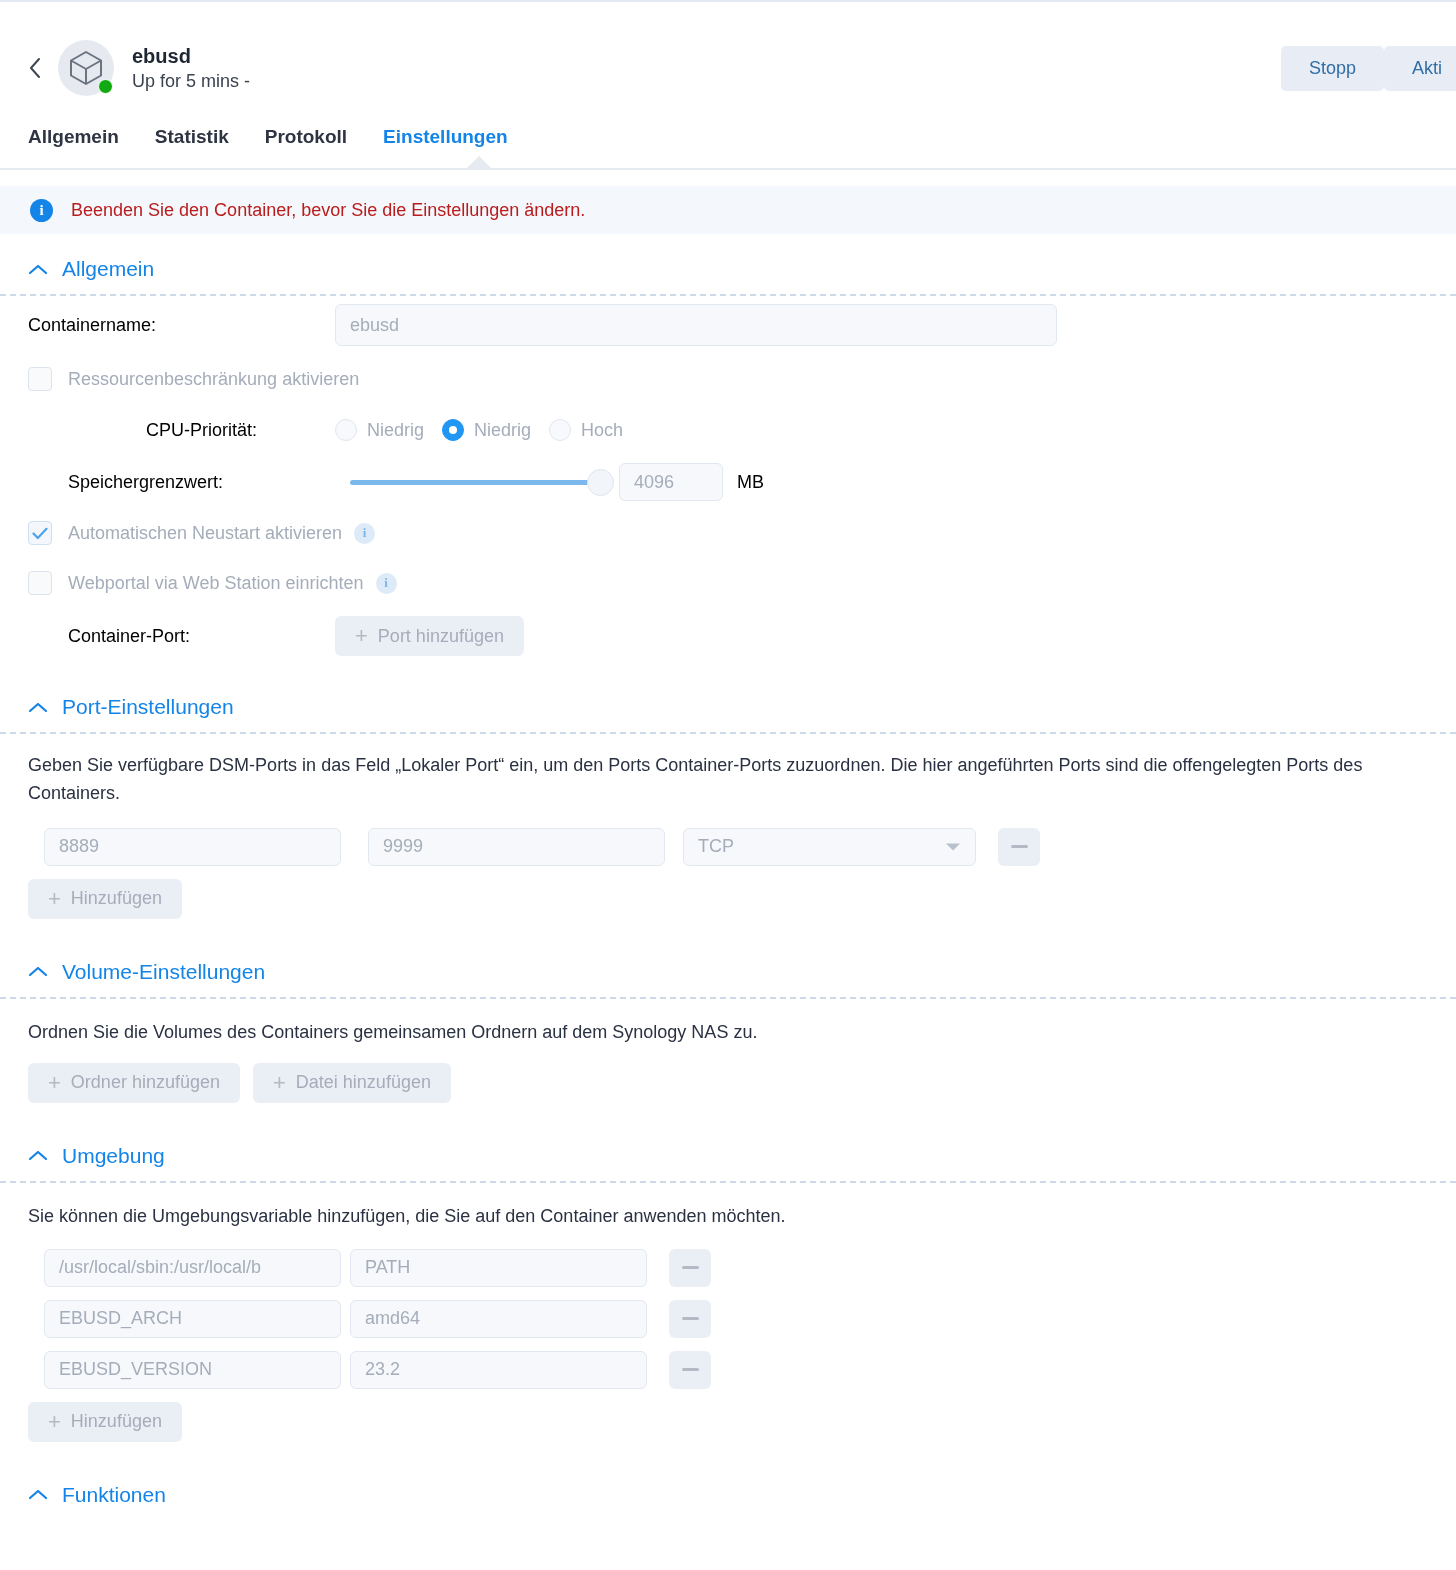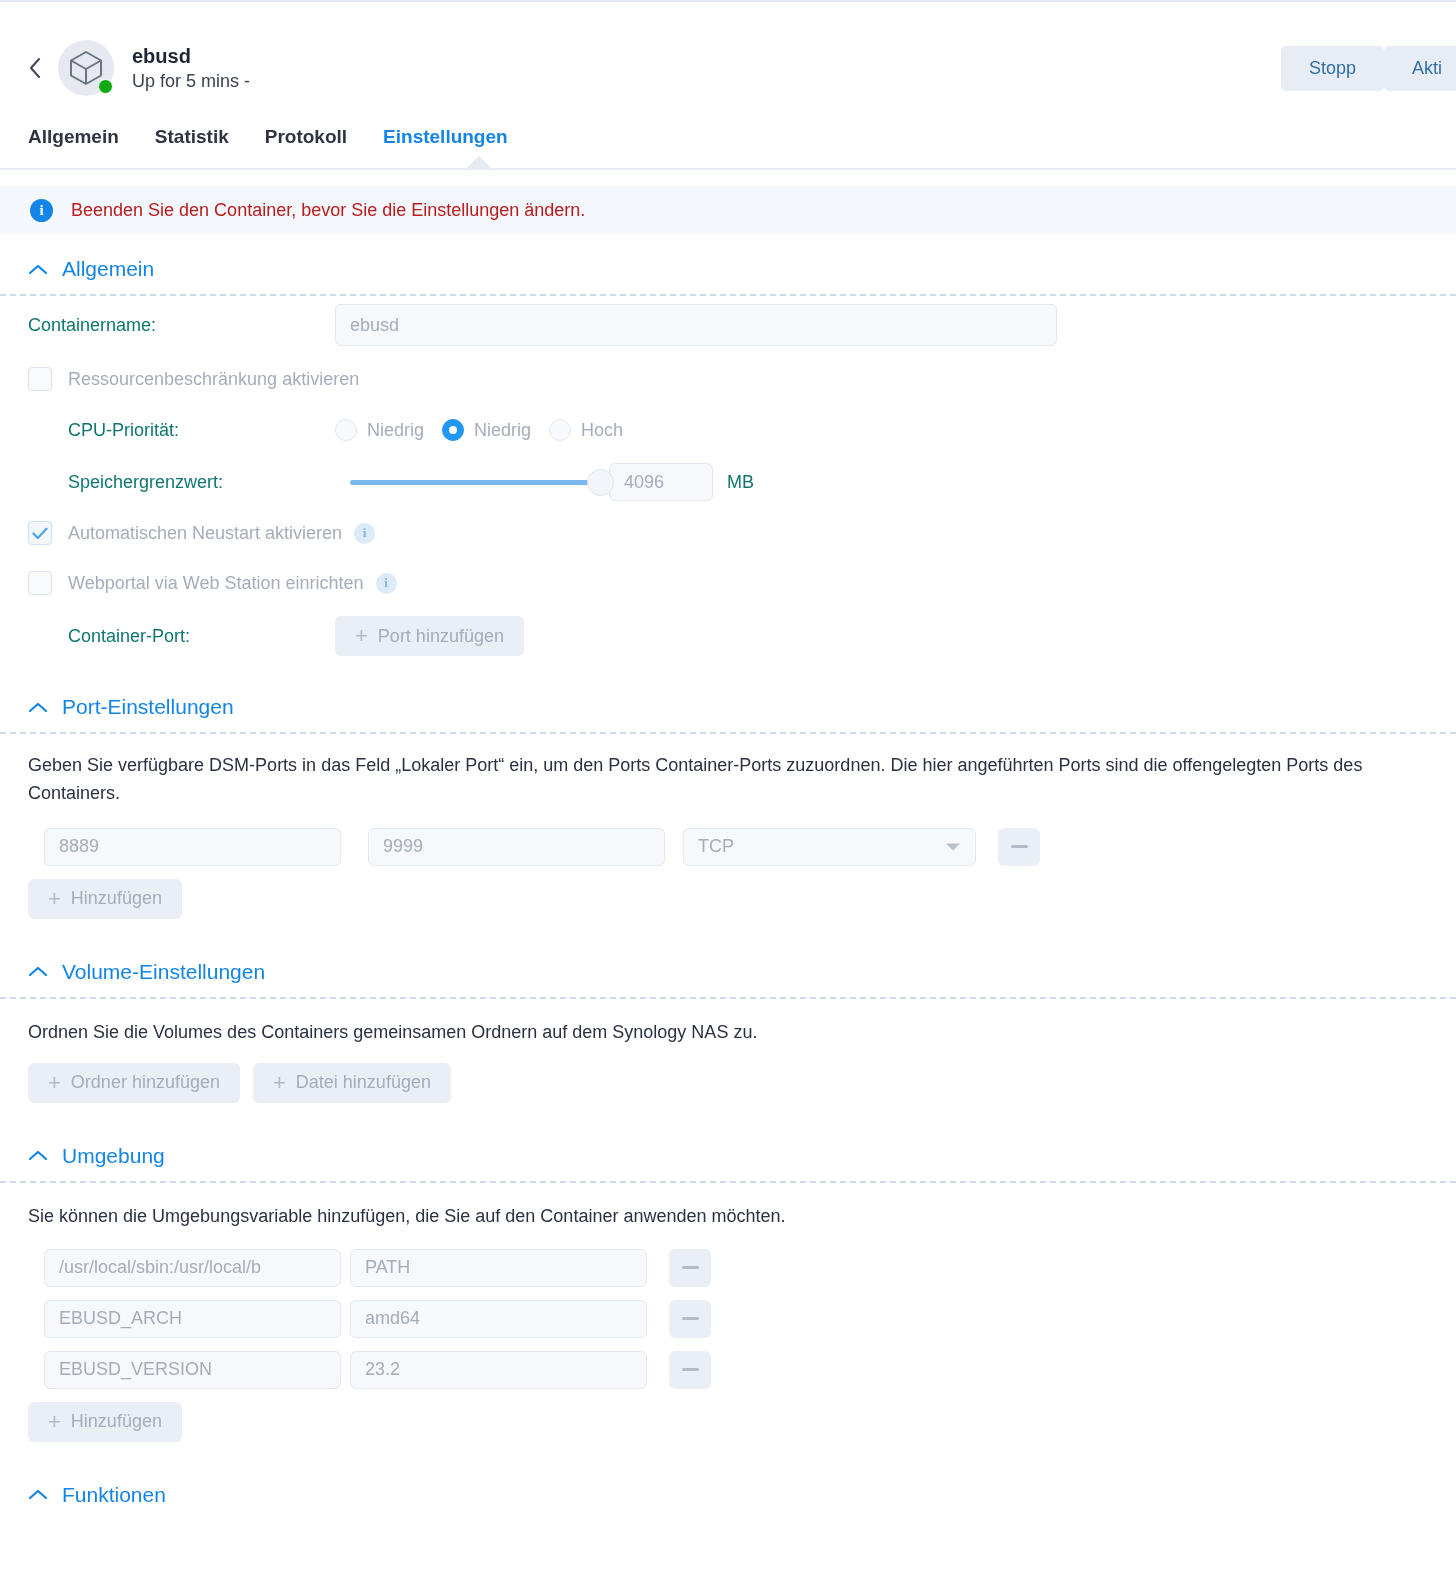--- a/index.html
+++ b/index.html
@@ -217,21 +217,21 @@
   }
 
   
   .row {
     display: flex;
     align-items: center;
     padding-left: 28px;
   }
   .lbl {
     font-size: 18px;
-    color: #0f766e;
+    color: #000000;
   }
   .lbl-indent { padding-left: 40px; }
 
   .inp {
     background: #f6f8fb;
     border: 1px solid #e2e8f0;
     border-radius: 6px;
     color: #a5adba;
     font-size: 18px;
     font-family: "Liberation Sans", sans-serif;
@@ -444,36 +444,36 @@
   <div class="row" style="height:58px;">
     <span class="lbl" style="width:307px;">Containername:</span>
     <input class="inp" style="width: 722px; height: 42px;" readonly="" placeholder="ebusd">
   </div>
 
   <div class="row" style="height:50px;">
     <span class="cb"></span>
     <span class="cb-label">Ressourcenbeschränkung aktivieren</span>
   </div>
 
-  <div class="row" style="height:52px;">
+  <div class="row" style="height:52px;text-align:center;">
     <span class="lbl lbl-indent" style="width:267px;">CPU-Priorität:</span>
     <span class="radio"></span>
     <span class="radio-label" style="margin-right:18px;">Niedrig</span>
     <span class="radio sel"></span>
     <span class="radio-label" style="margin-right:18px;">Niedrig</span>
     <span class="radio"></span>
     <span class="radio-label">Hoch</span>
   </div>
 
   <div class="row" style="height:52px;">
     <span class="lbl lbl-indent" style="width:282px;">Speichergrenzwert:</span>
     <span class="slider-track">
       <span class="slider-thumb"></span>
     </span>
-    <input class="inp" style="width: 104px; margin-left: 6px; text-align: left;" readonly="" placeholder="4096">
+    <input class="inp" style="width: 104px; margin-left: 16px; text-align: left;" readonly="" placeholder="4096">
     <span class="lbl" style="margin-left:14px;">MB</span>
   </div>
 
   <div class="row" style="height:50px;">
     <span class="cb checked">
       <svg width="16" height="13" viewBox="0 0 16 13">
           <polyline points="1.5,6.5 5.8,11 14.5,1.8" fill="none" stroke="#4aa3ea" stroke-width="2.2" stroke-linecap="round" stroke-linejoin="round"></polyline>
         </svg>
     </span>
     <span class="cb-label">Automatischen Neustart aktivieren</span>

